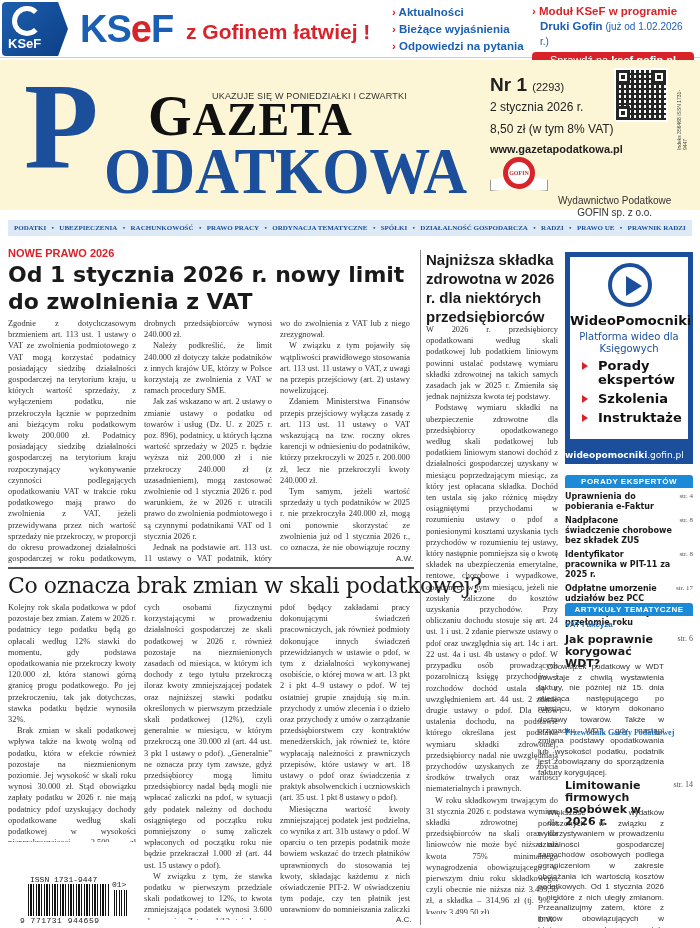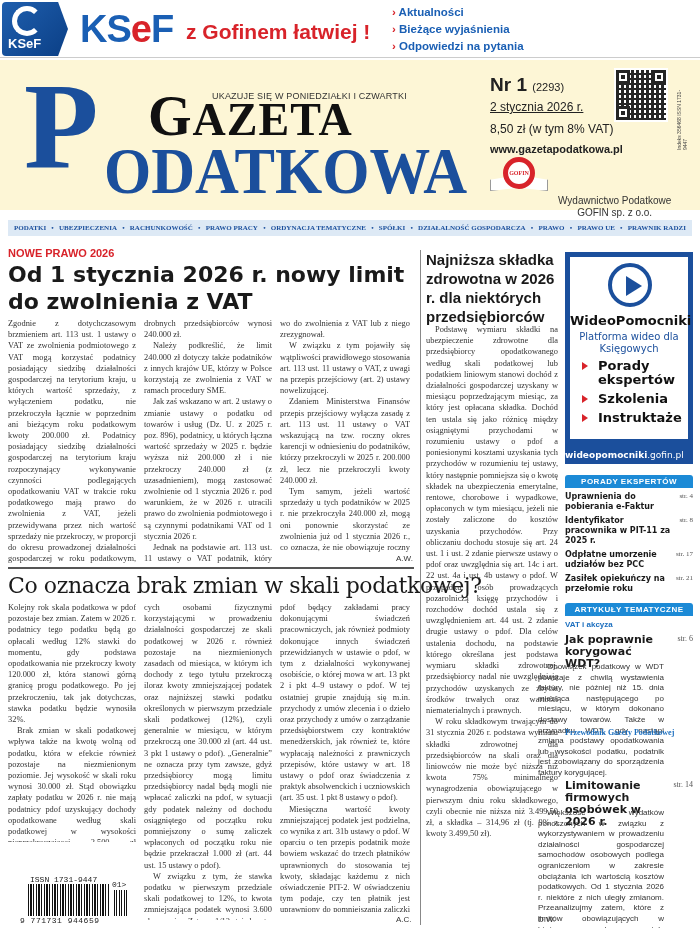--- a/index.html
+++ b/index.html
@@ -22,21 +22,21 @@
   
   .masthead{position:absolute;left:0;top:60px;width:700px;height:150px;background:#fdf6d6;}
   .mh-p{position:absolute;left:24px;top:6px;font:bold 122px "Liberation Serif",serif;color:#1b4f9c;line-height:122px;}
   .mh-tag{position:absolute;left:212px;top:31px;font:9px "Liberation Sans",sans-serif;color:#333;letter-spacing:.2px;}
   .mh-gazeta{position:absolute;left:148px;top:28px;font:bold 56px "Liberation Serif",serif;color:#111;line-height:56px;letter-spacing:1px;}
   .mh-gazeta .small{font-size:46px;}
   .mh-podatkowa{position:absolute;left:104px;top:78px;font:bold 66px "Liberation Serif",serif;color:#1b4f9c;line-height:66px;transform:scaleX(.92);transform-origin:left;}
   .mh-info{position:absolute;left:490px;top:14px;font-family:"Liberation Sans",sans-serif;color:#222;}
   .mh-nr{font:bold 19px "Liberation Sans",sans-serif;}
   .mh-nr span{font-weight:normal;font-size:11px;}
-  .mh-date{font-size:12px;margin-top:4px;text-decoration:underline;}
+  .mh-date{font-size:12px;margin-top:4px;}
   .mh-price{font:bold 12px "Liberation Sans",sans-serif;margin-top:8px;}
   .mh-price span{font-weight:normal;}
   .mh-url{font:bold 11px "Liberation Sans",sans-serif;margin-top:7px;}
   .qr{position:absolute;left:614px;top:8px;width:54px;height:54px;background:#fff;padding:2px;}
   .qr .grid{width:100%;height:100%;background:
     repeating-linear-gradient(90deg,#000 0 3px,transparent 3px 5px),
     repeating-linear-gradient(0deg,#000 0 2px,#fff 2px 5px);opacity:.85;position:relative;}
   .qr .f{position:absolute;width:14px;height:14px;border:3px solid #000;background:#fff;}
   .qr .f::after{content:"";position:absolute;left:2px;top:2px;width:4px;height:4px;background:#000;}
   .issn-vert{position:absolute;left:676px;top:20px;width:10px;height:70px;font:5px "Liberation Sans",sans-serif;color:#444;writing-mode:vertical-rl;transform:rotate(180deg);}
@@ -96,20 +96,25 @@
     <div class="e"></div>
     <div class="ks">KSeF</div>
   </div>
   <div class="banner-brand"><span>KS</span><span class="e">e</span><span>F</span></div>
   <div class="banner-sub">z Gofinem łatwiej !</div>
   <div class="banner-links">
     <div>Aktualności</div>
     <div>Bieżące wyjaśnienia</div>
     <div>Odpowiedzi na pytania</div>
   </div>
+  <div class="banner-promo">
+    <div><span class="red">› </span><span class="red">Moduł KSeF</span><span class="red"> w programie</span></div>
+    <div style="padding-left:8px"><span>Druki Gofin</span><span class="small"> (już od 1.02.2026 r.)</span></div>
+    <div class="banner-btn"><span>Sprawdź na </span><b>ksef.gofin.pl</b></div>
+  </div>
 </div>
 
 <div class="masthead">
   <div class="mh-p">P</div>
   <div class="mh-gazeta"><span>G</span><span class="small">AZETA</span></div>
   <div class="mh-tag">UKAZUJE SIĘ W PONIEDZIAŁKI I CZWARTKI</div>
   <div class="mh-podatkowa">ODATKOWA</div>
   <div class="mh-info">
     <div class="mh-nr"><span style="font-size:19px;font-weight:bold">Nr 1</span> <span>(2293)</span></div>
     <div class="mh-date">2 stycznia 2026 r.</div>
@@ -143,21 +148,21 @@
   <span>RACHUNKOWOŚĆ</span>
     <span class="dot">•</span>
   <span>PRAWO PRACY</span>
     <span class="dot">•</span>
   <span>ORDYNACJA TEMATYCZNE</span>
     <span class="dot">•</span>
   <span>SPÓŁKI</span>
     <span class="dot">•</span>
   <span>DZIAŁALNOŚĆ GOSPODARCZA</span>
     <span class="dot">•</span>
-  <span>PRAWO</span>
+  <span>RADZI</span>
     <span class="dot">•</span>
   <span>PRAWO UE</span>
     <span class="dot">•</span>
   <span>PRAWNIK RADZI</span>
 </div>
 
 <div class="kicker">NOWE PRAWO 2026</div>
 <div class="lead-title">Od 1 stycznia 2026 r. nowy limit do zwolnienia z VAT</div>
 <div class="col" style="left:8px;top:318px;width:128px;height:246px">
   <p class="first">Zgodnie z dotychczasowym brzmieniem art. 113 ust. 1 ustawy o VAT ze zwolnienia podmiotowego z VAT mogą korzystać podatnicy posiadający siedzibę działalności gospodarczej na terytorium kraju, u których wartość sprzedaży, z wyłączeniem podatku, nie przekroczyła łącznie w poprzednim ani bieżącym roku podatkowym kwoty 200.000 zł. Podatnicy posiadający siedzibę działalności gospodarczej na terytorium kraju rozpoczynający wykonywanie czynności podlegających opodatkowaniu VAT w trakcie roku podatkowego mają prawo do zwolnienia z VAT, jeżeli przewidywana przez nich wartość sprzedaży nie przekroczy, w proporcji do okresu prowadzonej działalności gospodarczej w roku podatkowym, kwoty 200.000 zł (art. 113 ust. 9 ustawy o VAT).</p>
@@ -198,20 +203,21 @@
   <div class="top">ISSN 1731-9447</div>
   <div class="bars"></div>
   <div class="add">01&gt;</div>
   <div class="bars2"></div>
   <div class="num">9 771731 944659</div>
 </div>
 
 <div class="vrule" style="left:420px;top:250px;height:675px"></div>
 <div class="mid-title">Najniższa składka zdrowotna w 2026 r. dla niektórych przedsiębiorców</div>
 <div class="col" style="left:426px;top:324px;width:132px;height:590px">
+  <p class="first">W 2026 r. przedsiębiorcy opodatkowani według skali podatkowej lub podatkiem liniowym powinni ustalać podstawę wymiaru składki zdrowotnej na takich samych zasadach jak w 2025 r. Zmieniła się jednak najniższa kwota tej podstawy.</p>
   <p>Podstawę wymiaru składki na ubezpieczenie zdrowotne dla przedsiębiorcy opodatkowanego według skali podatkowej lub podatkiem liniowym stanowi dochód z działalności gospodarczej uzyskany w miesiącu poprzedzającym miesiąc, za który jest opłacana składka. Dochód ten ustala się jako różnicę między osiągniętymi przychodami w rozumieniu ustawy o pdof a poniesionymi kosztami uzyskania tych przychodów w rozumieniu tej ustawy, który następnie pomniejsza się o kwotę składek na ubezpieczenia emerytalne, rentowe, chorobowe i wypadkowe, opłaconych w tym miesiącu, jeżeli nie zostały zaliczone do kosztów uzyskania przychodów. Przy obliczaniu dochodu stosuje się art. 24 ust. 1 i ust. 2 zdanie pierwsze ustawy o pdof oraz uwzględnia się art. 14c i art. 22 ust. 4a i ust. 4b ustawy o pdof. W przypadku osób prowadzących pozarolniczą księgę przychodów i rozchodów dochód ustala się z uwzględnieniem art. 44 ust. 2 zdanie drugie ustawy o pdof. Dla celów ustalenia dochodu, na podstawie którego określana jest podstawa wymiaru składki zdrowotnej, przedsiębiorcy nadal nie uwzględniają przychodów uzyskanych ze zbycia środków trwałych oraz wartości niematerialnych i prawnych.</p>
   <p>W roku składkowym trwającym do 31 stycznia 2026 r. podstawa wymiaru składki zdrowotnej dla przedsiębiorców na skali oraz dla liniowców nie może być niższa niż kwota 75% minimalnego wynagrodzenia obowiązującego w pierwszym dniu roku składkowego, czyli obecnie nie niższa niż 3.499,50 zł, a składka – 314,96 zł (tj. 9% z kwoty 3.499,50 zł).</p>
 
 </div>
 <div class="sig" style="left:538px;top:915px">D.W.</div>
 
 <div class="video-box">
   <div class="video-inner">
     <div class="play"></div>
     <div class="vw-title">WideoPomocniki</div>
@@ -225,20 +231,24 @@
   <div class="vw-url"><span style="font-weight:bold">wideopomocniki</span><span>.gofin.pl</span></div>
 </div>
 
 <div class="sec-head" style="top:475px">PORADY EKSPERTÓW</div>
 <div class="porady">
   <div class="row">
       <span>Uprawnienia do pobierania e-Faktur</span>
       <span class="pg">str. 4</span>
     </div>
   <div class="row">
+      <span>Nadpłacone świadczenie chorobowe bez składek ZUS</span>
+      <span class="pg">str. 8</span>
+    </div>
+  <div class="row">
       <span>Identyfikator pracownika w PIT-11 za 2025 r.</span>
       <span class="pg">str. 8</span>
     </div>
   <div class="row">
       <span>Odpłatne umorzenie udziałów bez PCC</span>
       <span class="pg">str. 17</span>
     </div>
   <div class="row">
       <span>Zasiłek opiekuńczy na przełomie roku</span>
       <span class="pg">str. 21</span>

